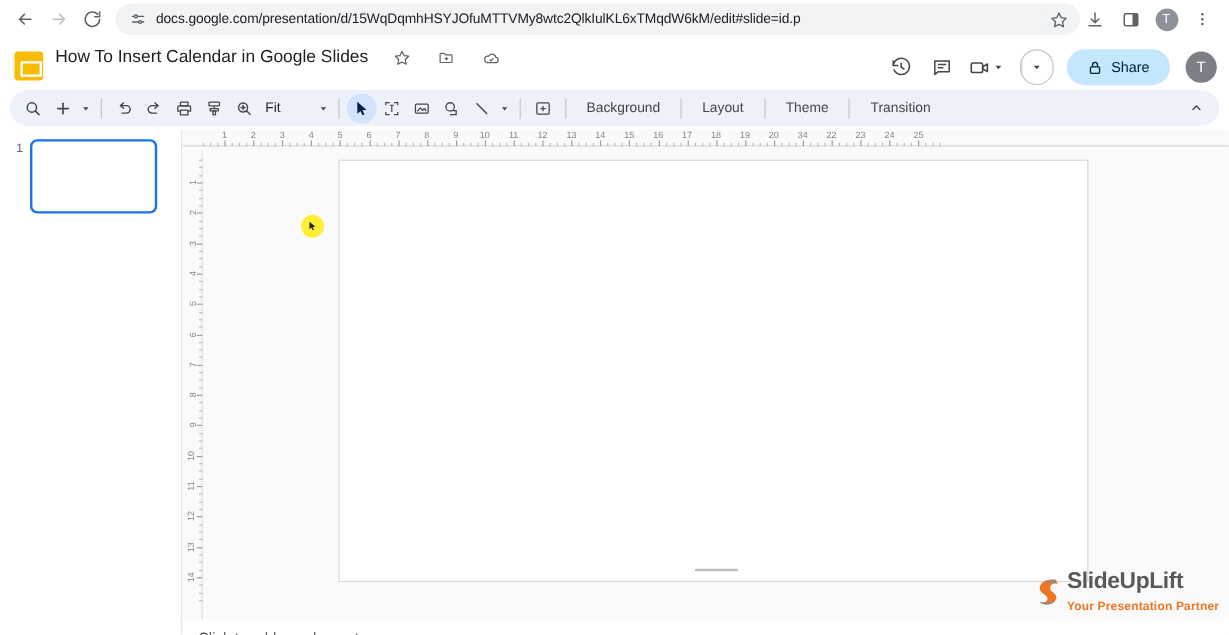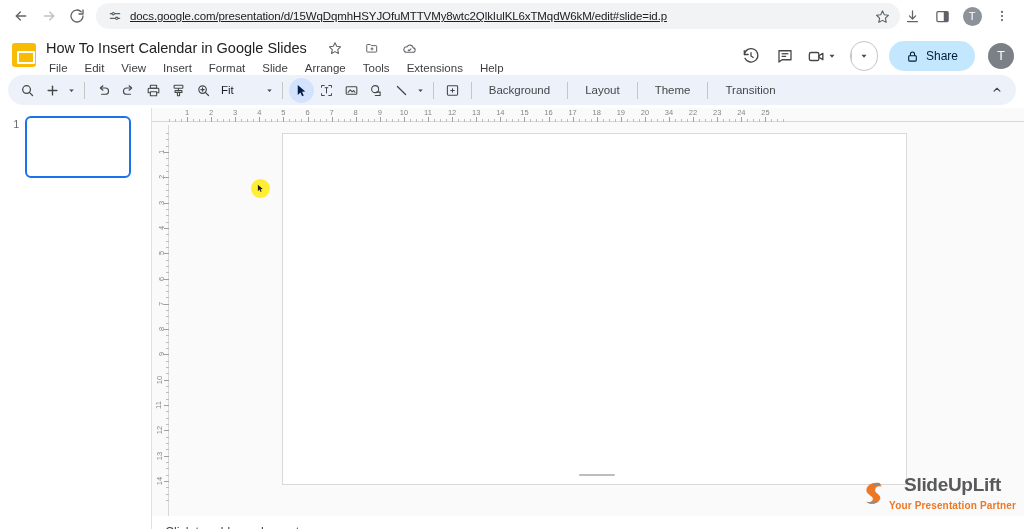--- a/index.html
+++ b/index.html
@@ -40,21 +40,20 @@
     gap: 8px;
     min-width: 0;
   }
   .omnibox-url {
     font-size: 11.5px;
     color: #202124;
     white-space: nowrap;
     overflow: hidden;
     text-overflow: ellipsis;
     letter-spacing: -0.1px;
-    text-decoration: underline;
   }
   .star-wrap {
     width: 28px; height: 26px;
     display: flex; align-items: center; justify-content: center;
     background: #f1f3f4;
     border-radius: 50%;
     margin-left: -40px;
     position: relative;
     z-index: 2;
   }
@@ -336,21 +335,20 @@
     top: 0; bottom: 0; right: 0;
     width: 1px;
     background: #d8d8d8;
   }
 
   .canvas-area {
     flex: 1;
     position: relative;
     background: #fafafa;
     overflow: hidden;
-    text-align: center;
   }
   .slide-canvas {
     position: absolute;
     left: 113px;
     top: 8px;
     width: 625px;
     height: 352px;
     background: #ffffff;
     border: 1px solid #d9d9d9;
   }
@@ -506,32 +504,20 @@
             <line x1="12" y1="11" x2="12" y2="16"></line>
             <line x1="9.5" y1="13.5" x2="14.5" y2="13.5"></line>
           </svg>
       </span>
       <span class="title-icon">
         <svg width="15" height="15" viewBox="0 0 24 24" fill="none" stroke="currentColor" stroke-width="1.7" stroke-linejoin="round">
             <path d="M6.5 18h11a3.5 3.5 0 0 0 .4-6.98A5.2 5.2 0 0 0 8.1 9.4 4.3 4.3 0 0 0 6.5 18z"></path>
             <polyline points="9.5 14 11.3 15.6 14.8 12.2"></polyline>
           </svg>
       </span>
-    </div>
-    <div class="menu-row">
-      <span class="menu-item">File</span>
-      <span class="menu-item">Edit</span>
-      <span class="menu-item">View</span>
-      <span class="menu-item">Insert</span>
-      <span class="menu-item">Format</span>
-      <span class="menu-item">Slide</span>
-      <span class="menu-item">Arrange</span>
-      <span class="menu-item">Tools</span>
-      <span class="menu-item">Extensions</span>
-      <span class="menu-item">Help</span>
     </div>
   </div>
   <div class="header-right">
     <div class="hdr-icon">
       <svg width="18" height="18" viewBox="0 0 24 24" fill="none" stroke="currentColor" stroke-width="1.7" stroke-linecap="round" stroke-linejoin="round">
           <path d="M3.2 10A9 9 0 1 1 4 15"></path>
           <polyline points="3 5 3.2 10 8.2 10"></polyline>
           <polyline points="12 7.5 12 12 15 14"></polyline>
         </svg>
     </div>

